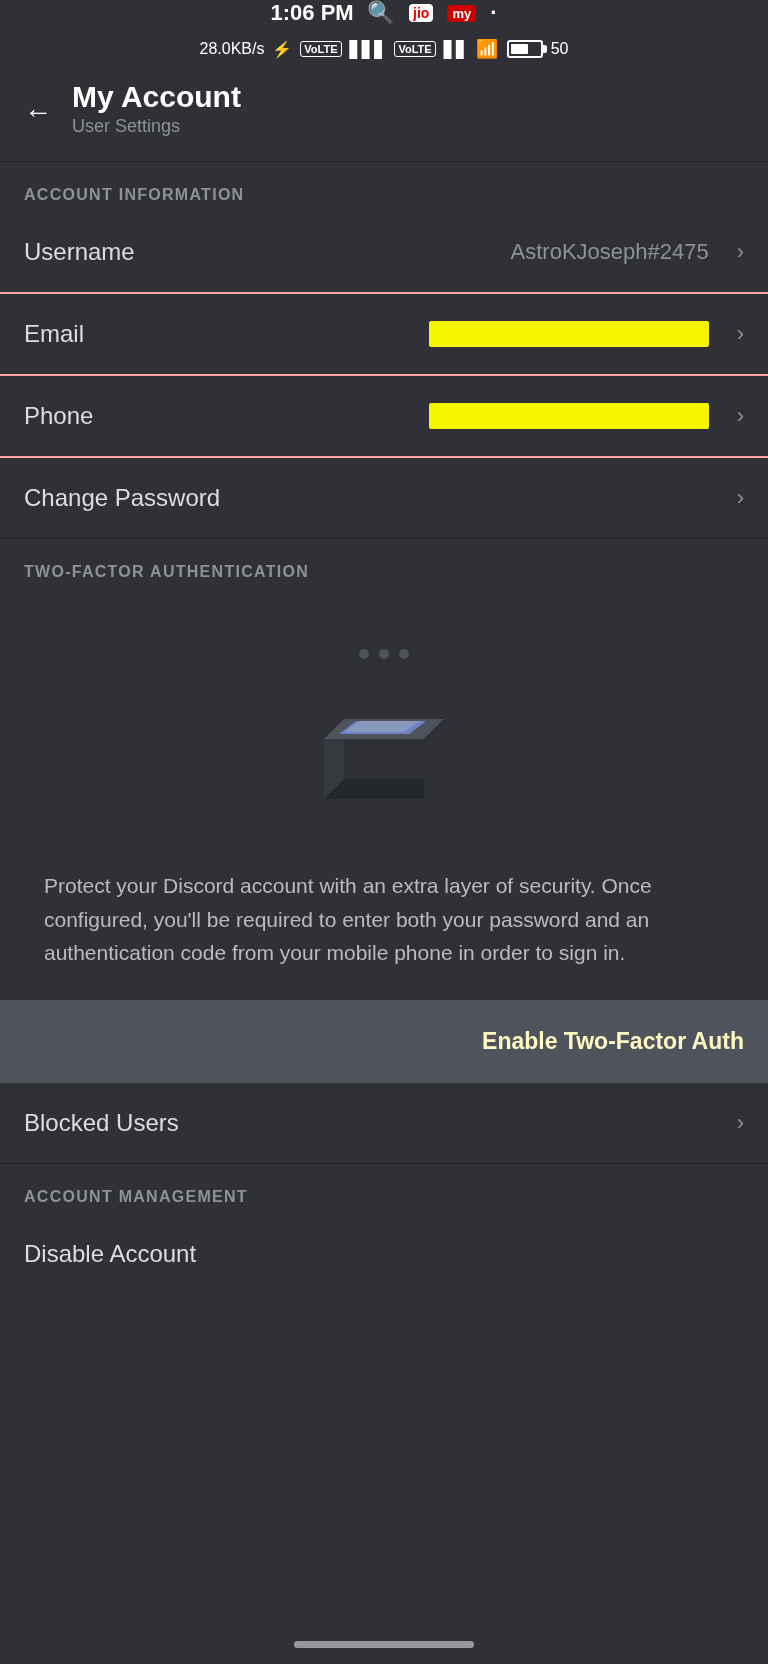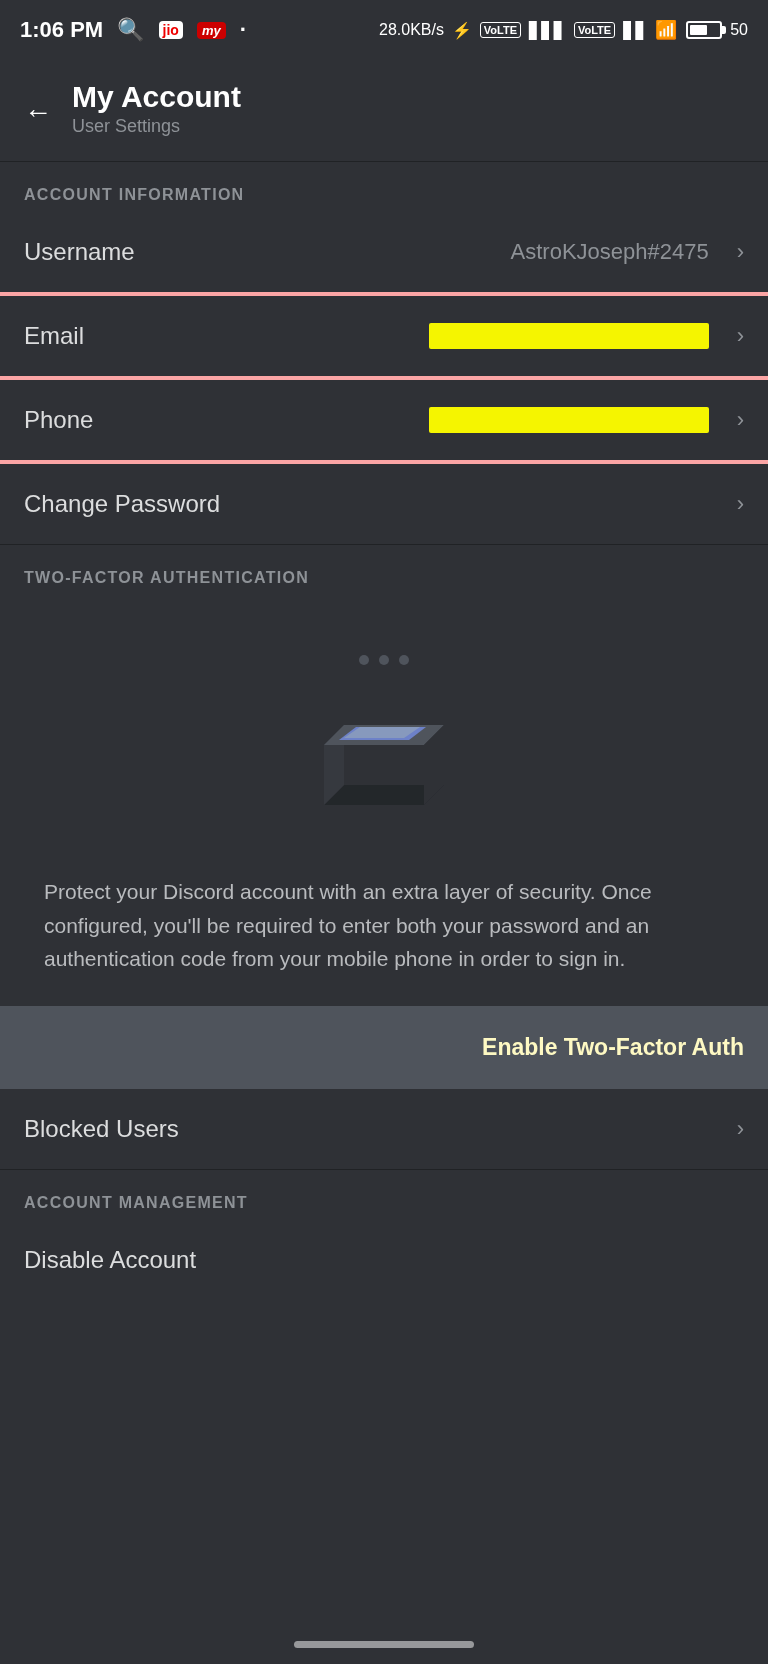--- a/index.html
+++ b/index.html
@@ -16,20 +16,21 @@
 
     
     .status-bar {
       width: 100%;
       height: 60px;
       background-color: #2f3136;
       display: flex;
       align-items: center;
       justify-content: space-between;
       padding: 0 20px;
+      flex-direction: column;
     }
     .status-bar-left {
       font-size: 22px;
       font-weight: 600;
       color: #ffffff;
       display: flex;
       align-items: center;
       gap: 14px;
     }
     .status-bar-right {
@@ -113,21 +114,21 @@
     }
 
     
     .settings-row {
       display: flex;
       align-items: center;
       justify-content: space-between;
       padding: 26px 24px;
       background-color: #2f3136;
       cursor: pointer;
-      border-bottom: 4px solid #fca5a5;
+      border-bottom: 2px solid #fca5a5;
     }
     .settings-row:last-child {
       border-bottom: none;
     }
     .settings-row-label {
       font-size: 24px;
       color: #dcddde;
     }
     .settings-row-value {
       display: flex;
@@ -204,21 +205,21 @@
     }
   </style>
 </head>
 <body>
 
 <div class="status-bar">
   <div class="status-bar-left">
     <span>1:06 PM</span>
     <span style="font-size:22px;">🔍</span>
     <span style="font-size:18px; color:#e00; background:#fff; border-radius:4px; padding:1px 4px; font-weight:700; font-size:14px;">jio</span>
-    <span style="font-size:13px; background:#c00; color:#fff; border-radius:4px; padding:1px 5px; font-weight:700;font-style:italic;">my</span>
+    <span style="font-size:13px; background:#c00; color:#fff; border-radius:4px; padding:1px 5px; font-weight:700;">my</span>
     <span>·</span>
   </div>
   <div class="status-bar-right">
     <span style="font-size:16px;">28.0KB/s</span>
     <span style="font-size:16px;">⚡</span>
     <span style="font-size:12px; border:1px solid #fff; border-radius:3px; padding:1px 3px; font-weight:700; font-size:11px;">VoLTE</span>
     <span style="font-size:16px;">▋▋▋</span>
     <span style="font-size:11px; border:1px solid #fff; border-radius:3px; padding:1px 3px; font-weight:700;">VoLTE</span>
     <span style="font-size:16px;">▋▋</span>
     <span style="font-size:18px;">📶</span>

